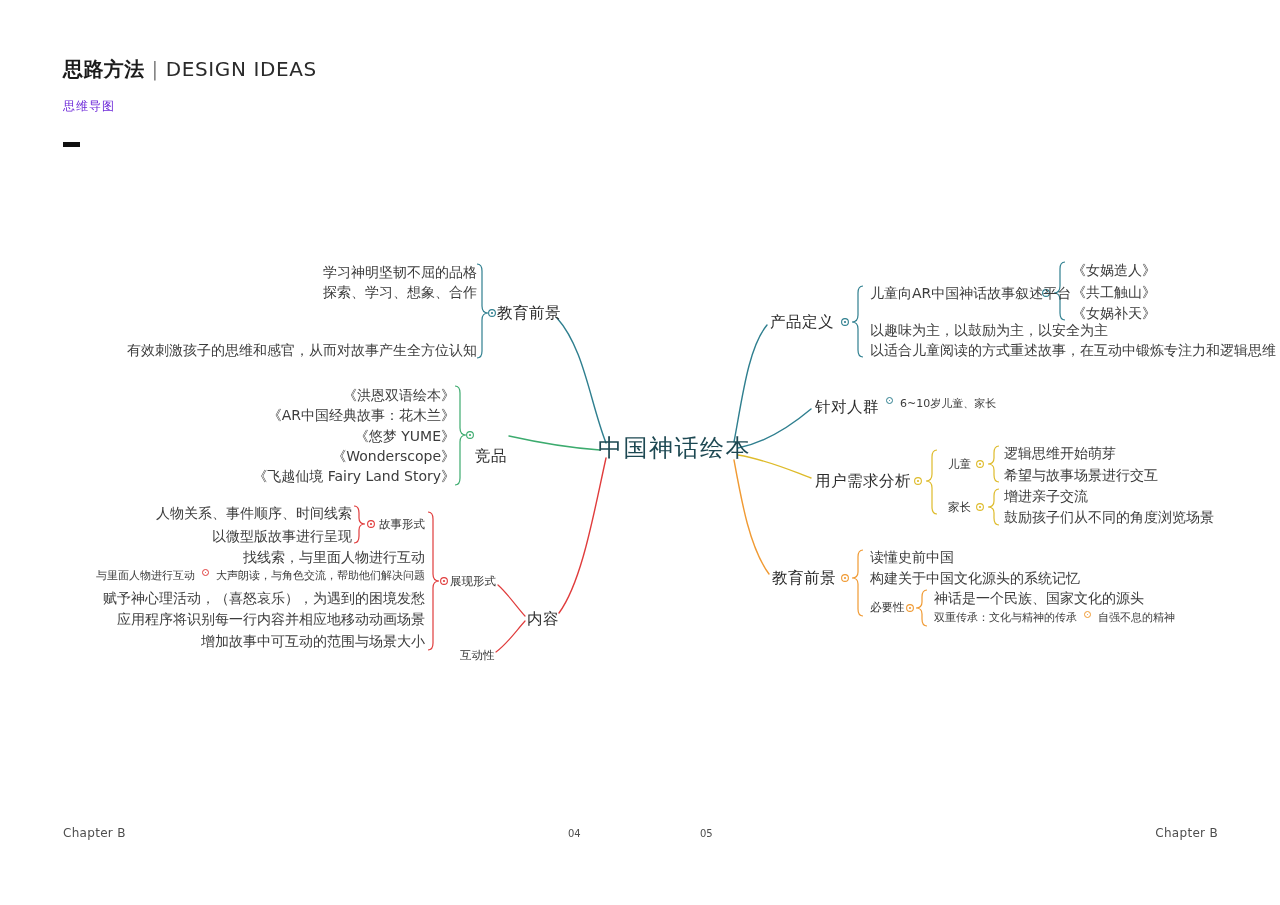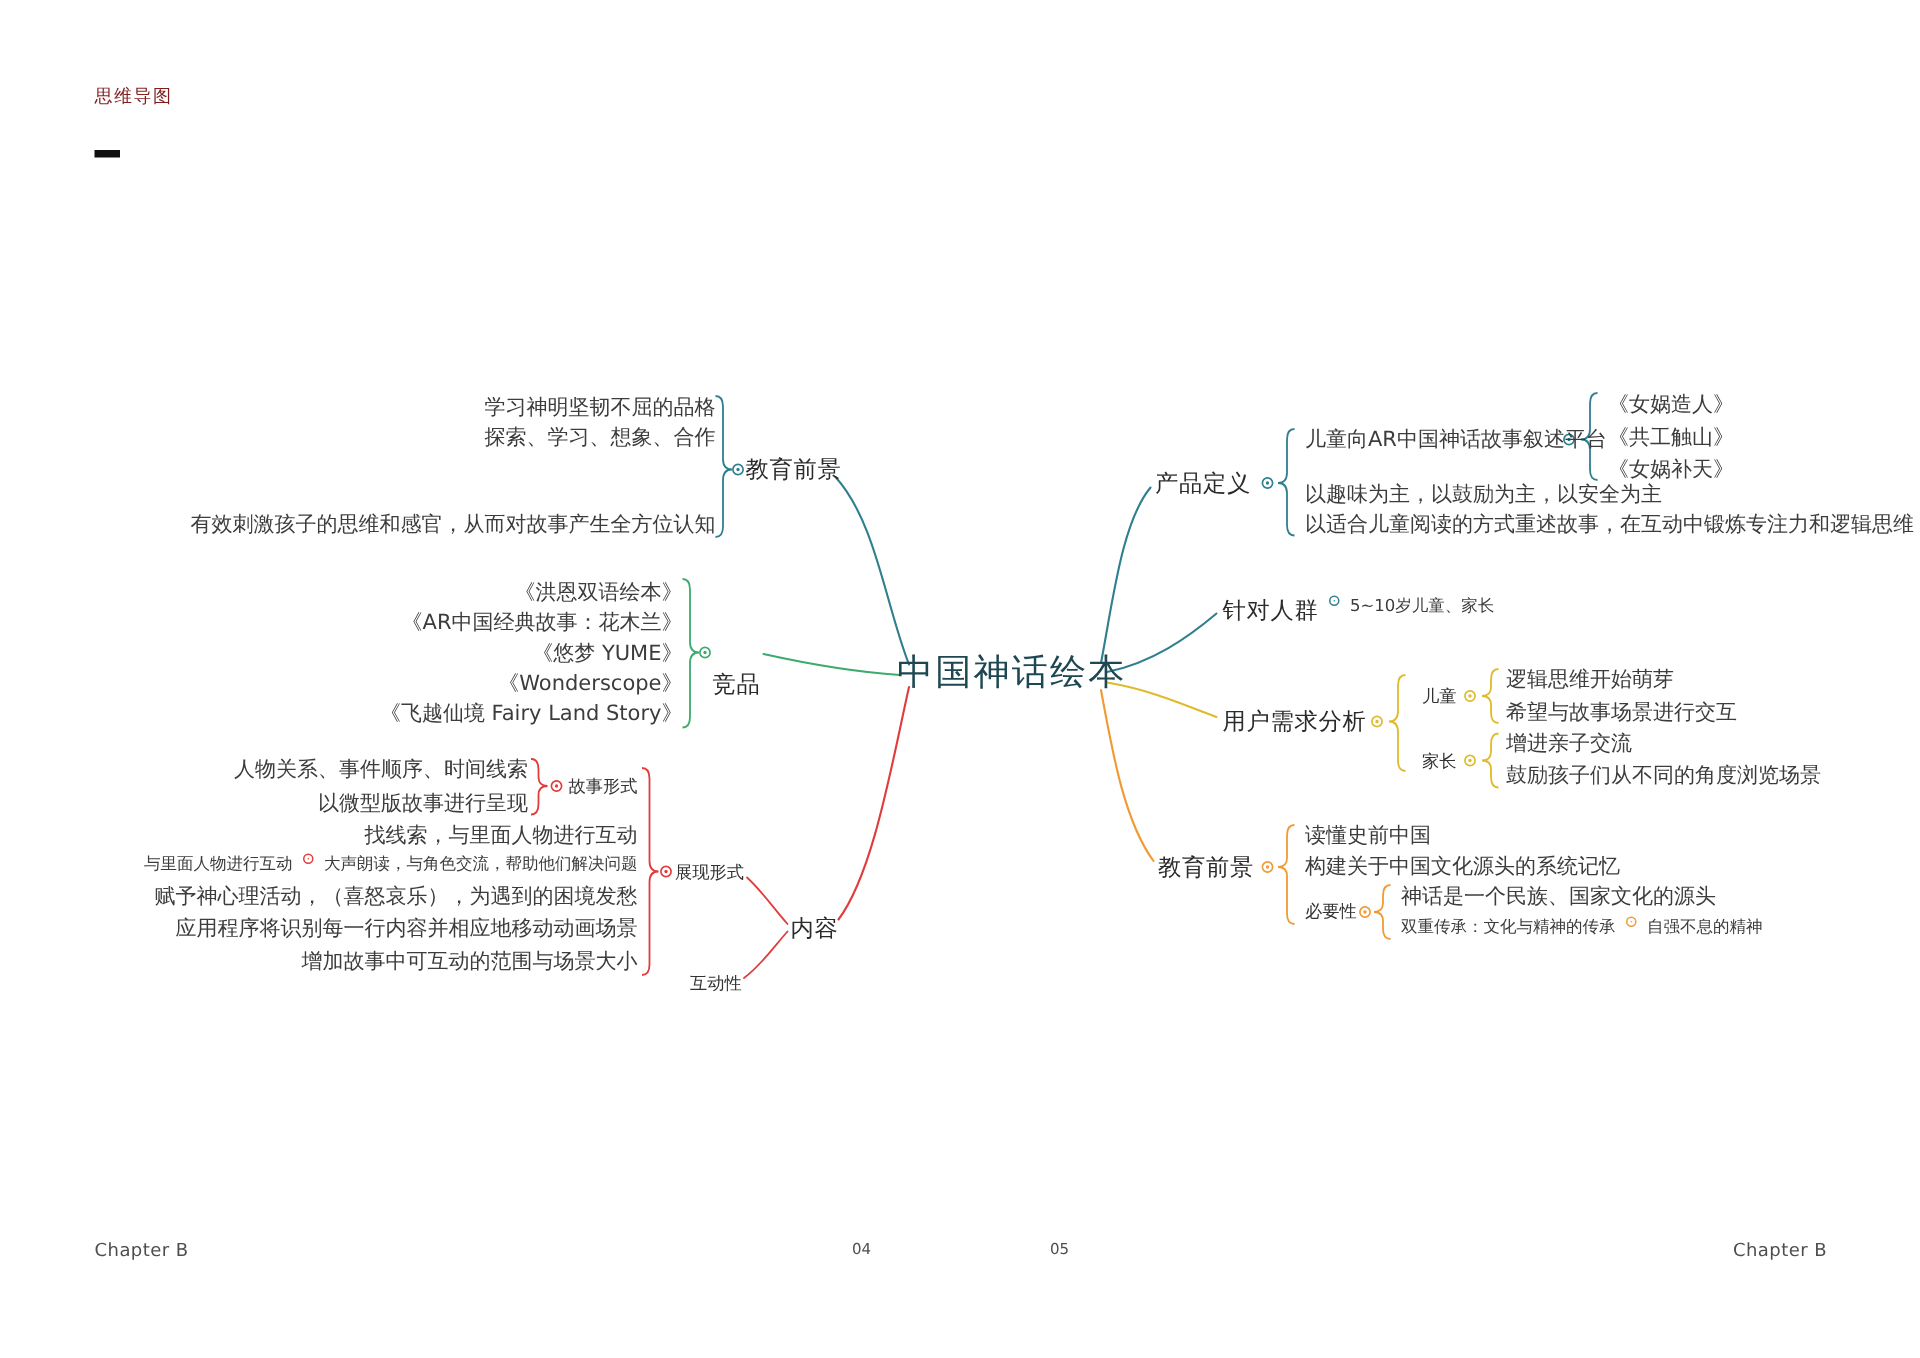--- a/index.html
+++ b/index.html
@@ -6,21 +6,21 @@
   html,body{background:#fff}
   body{font-family:"DejaVu Sans","Liberation Sans",sans-serif;color:#333}
   .page{position:relative;width:1280px;height:905px;background:#ffffff;overflow:hidden}
 
   
   .hdr{position:absolute;left:63px;top:56px}
   .title{font-size:20px;font-weight:400;color:#1f1f1f;letter-spacing:.4px;white-space:nowrap}
   .t-zh{font-weight:600;color:#1c1c1c}
   .t-sep{margin:0 7px;color:#2a2a2a;font-weight:300}
   .t-en{color:#2a2a2a;letter-spacing:.6px}
-  .subtitle{font-size:12px;color:#7f1d1d;letter-spacing:1px}
+  .subtitle{margin-top:15px;font-size:12px;color:#6d28d9;letter-spacing:1px}
   .dash{margin-top:27px;width:17px;height:4.5px;background:#101010}
 
   
   svg.wires{position:absolute;left:0;top:0;pointer-events:none}
 
   
   .node{position:absolute;font-size:14px;line-height:14px;color:#3c3c3c;white-space:nowrap}
   .ra{text-align:right}
   .wrap{white-space:normal;line-height:15.5px;text-align:left}
   .lbl{font-size:15.5px;line-height:20px;color:#2b2b2b;letter-spacing:.5px}
@@ -38,20 +38,23 @@
   
   .chapter{position:absolute;top:826px;font-size:12px;color:#4e4e4e;letter-spacing:.3px}
   .pagenum{position:absolute;top:828px;font-size:10px;color:#4e4e4e}
 </style>
 </head>
 <body>
 
 <div class="page">
 
   <header class="hdr">
+    <h1 class="title">
+      <span class="t-zh">思路方法</span><span class="t-sep">|</span><span class="t-en">DESIGN IDEAS</span>
+    </h1>
     <div class="subtitle">思维导图</div>
     <div class="dash"></div>
   </header>
 
   <svg class="wires" width="1280" height="905" viewBox="0 0 1280 905">
     <g fill="none" stroke-linecap="round" stroke-width="1.4">
       <path stroke="#2f7f8f" d="M606 443 C590 402 584 348 557 318"></path>
       <path stroke="#3cab6e" d="M600 450 C570 448 536 442 509 436"></path>
       <path stroke="#e03c3c" d="M606 458 C594 512 582 582 559 613"></path>
       <path stroke="#e03c3c" stroke-width="1.2" d="M525 616 C516 606 508 594 498 585"></path>
@@ -158,21 +161,21 @@
   <div class="node" style="left:870px;top:286px">儿童向AR中国神话故事叙述平台</div>
   <div class="node" style="left:870px;top:323px">以趣味为主，以鼓励为主，以安全为主</div>
   <div class="node" style="left:870px;top:343px">以适合儿童阅读的方式重述故事，在互动中锻炼专注力和逻辑思维</div>
   <div class="node" style="left:1072px;top:263px">《女娲造人》</div>
   <div class="node" style="left:1072px;top:285px">《共工触山》</div>
   <div class="node" style="left:1072px;top:306px">《女娲补天》</div>
 
   <div class="row" style="left:815px;top:397px">
     <span class="lbl-inline">针对人群</span>
     <span class="marker m-teal"></span>
-    <span class="node-inline">5~10岁儿童、家长</span>
+    <span class="node-inline">6~10岁儿童、家长</span>
   </div>
 
   <div class="node lbl" style="left:815px;top:471px">用户需求分析</div>
   <div class="node sub" style="left:948px;top:457px">儿童</div>
   <div class="node" style="left:1004px;top:446px">逻辑思维开始萌芽</div>
   <div class="node" style="left:1004px;top:468px">希望与故事场景进行交互</div>
   <div class="node sub" style="left:948px;top:500px">家长</div>
   <div class="node" style="left:1004px;top:489px">增进亲子交流</div>
   <div class="node" style="left:1004px;top:510px">鼓励孩子们从不同的角度浏览场景</div>
 

